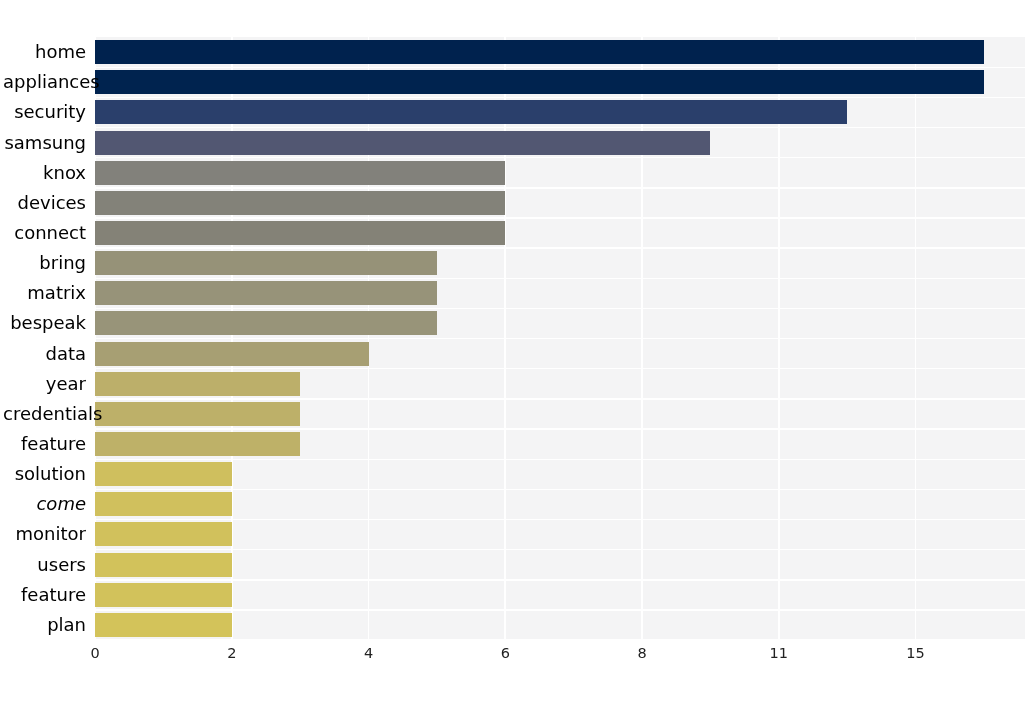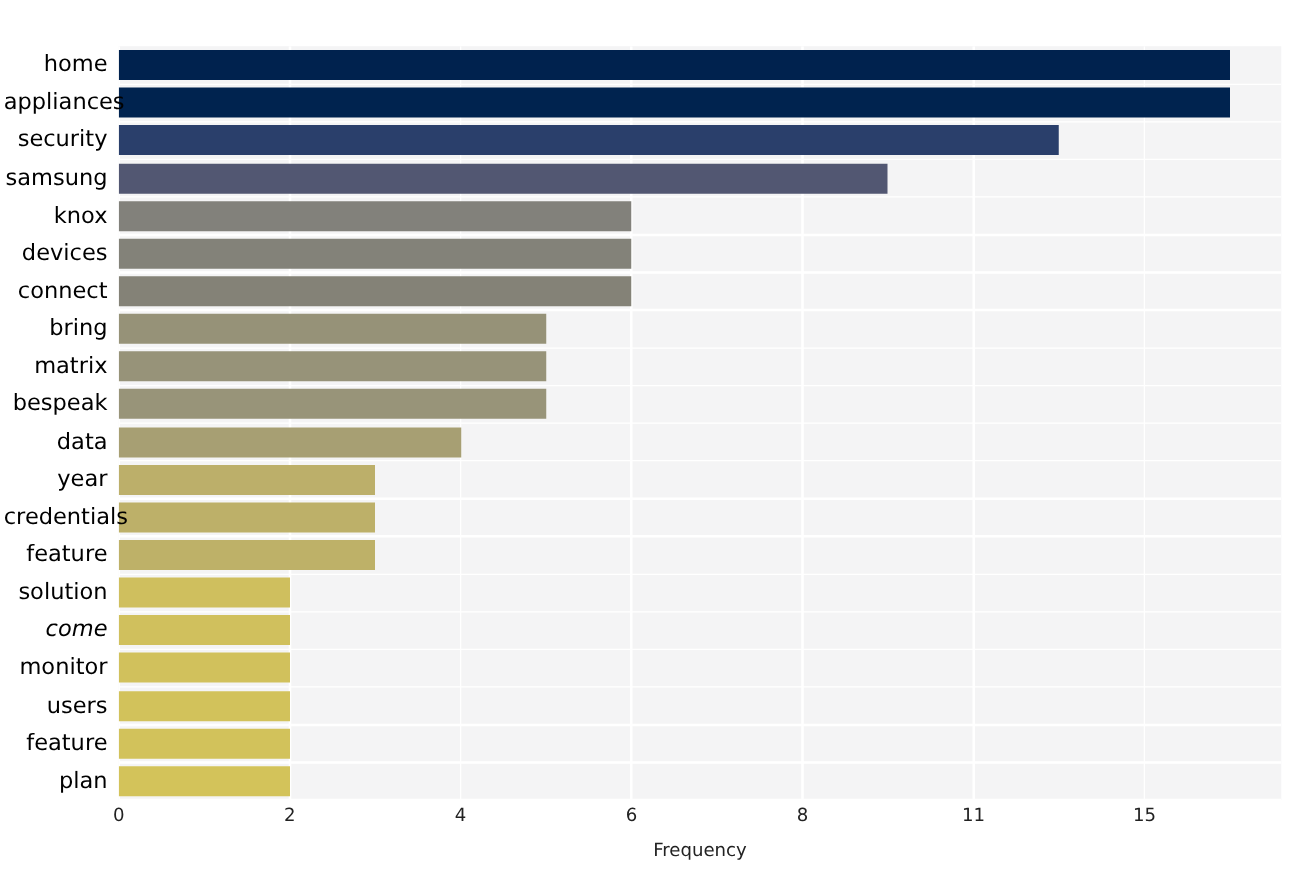--- a/index.html
+++ b/index.html
@@ -187,15 +187,14 @@
   <div id="xlabels">
       <div class="xlabel" style="left: 0px;">0</div>
       <div class="xlabel" style="left: 136.765px;">2</div>
       <div class="xlabel" style="left: 273.529px;">4</div>
       <div class="xlabel" style="left: 410.294px;">6</div>
       <div class="xlabel" style="left: 547.059px;">8</div>
       <div class="xlabel" style="left: 683.824px;">11</div>
       <div class="xlabel" style="left: 820.588px;">15</div>
     </div>
 
-  <div id="xaxis-title">Frequency</div>
 
 </div>
 
 </body></html>

